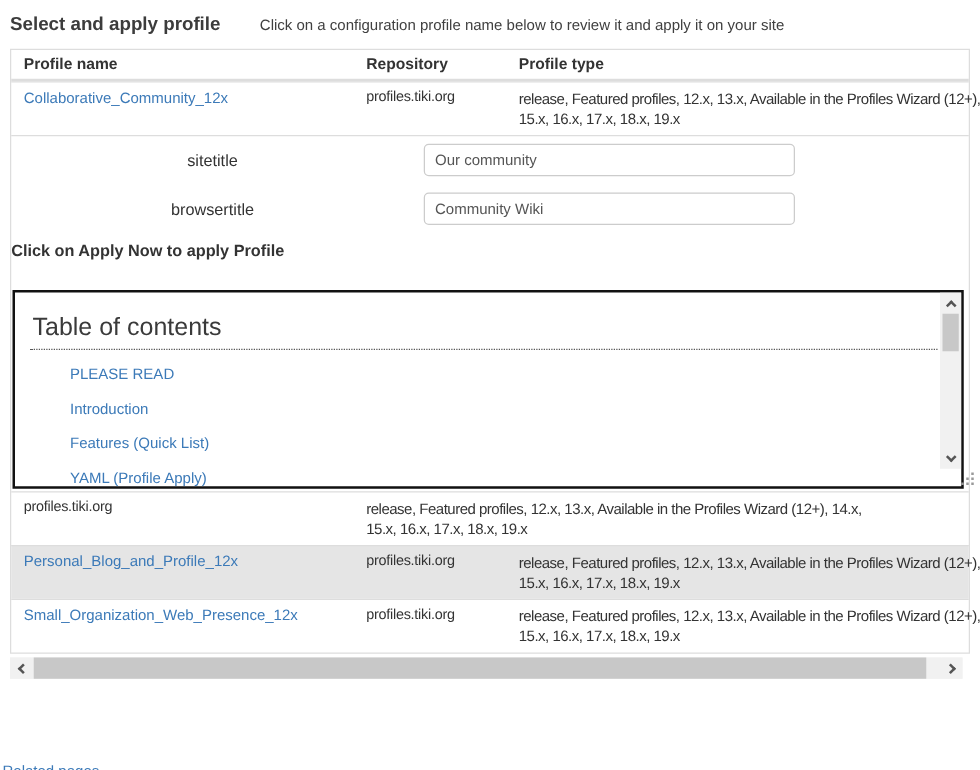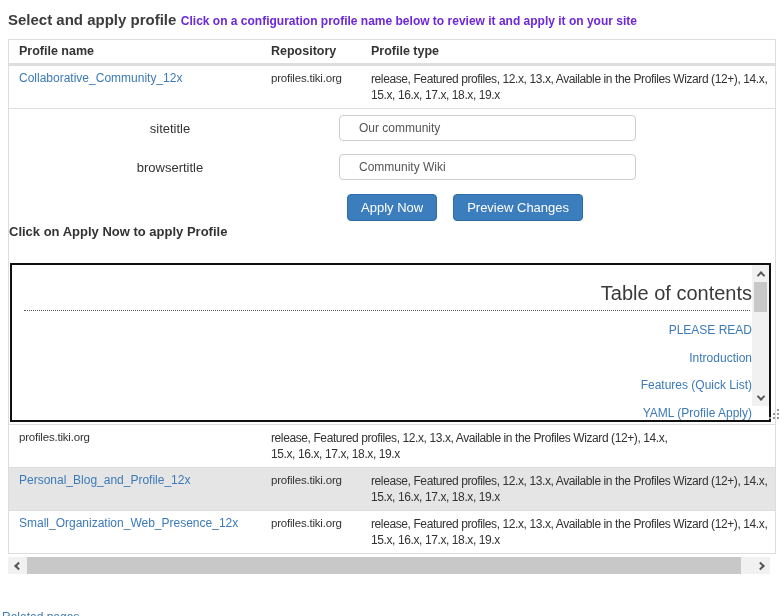--- a/index.html
+++ b/index.html
@@ -2,51 +2,51 @@
 <html><head>
 <meta charset="utf-8">
 <style>
   * { margin:0; padding:0; box-sizing:border-box; }
   html,body { width:784px; height:616px; overflow:hidden; background:#fff;
     font-family:"Liberation Sans", sans-serif; color:#333; position:relative; }
 
   
   .page-head { margin:11px 8px 10px 8px; }
   .page-head h1 { display:inline; font-size:15px; font-weight:bold; color:#3c3c3c; }
-  .page-head .sub { font-size:12px; color:#6d28d9; font-weight:bold; }
+  .page-head .sub { font-size:12px; color:#404040; font-weight:normal;margin-left:27px; }
 
   
   .panel { margin:0 8px; border:1px solid #ddd; background:#fff; }
-  .grid-row { display:grid; grid-template-columns:252px 100px 1fr; }
+  .grid-row { display:grid; grid-template-columns:252px 100px 1fr;gap:22px; }
   .cell { padding:5px 2px 5px 10px; font-size:12px; line-height:15px; }
   .header-row { border-bottom:2px solid #ddd; }
   .header-row .cell { font-weight:bold; font-size:12.5px; padding:4px 2px 4px 10px; }
   .data-row { border-top:1px solid #ddd; }
   .data-row:first-of-type { border-top:none; }
   .data-row.striped { background:#e5e5e5; }
   .profile-link { color:#3c7ab8; text-decoration:none; font-size:12px; cursor:pointer; }
   .type-cell { white-space:pre; font-size:12px; letter-spacing:-0.4px; line-height:16px; color:#333; }
   .repo-cell { font-size:11.5px; letter-spacing:-0.2px; }
 
   
   .expanded { border-top:1px solid #ddd; padding:6px 0 2px 0; position:relative; }
   .form-row { display:flex; align-items:center; margin-bottom:13px; }
   .form-label { width:330px; text-align:center; padding-right:8px;
     font-weight:normal; font-size:13px; color:#333; }
   .form-input { width:297px; height:26px; border:1px solid #ccc; border-radius:4px;
-    padding:0 19px; font-size:12px; color:#555; font-family:"Liberation Sans", sans-serif; }
+    padding:0 8px; font-size:12px; color:#555; font-family:"Liberation Sans", sans-serif; }
   .btn-row { margin-left:338px; margin-top:14px; display:flex; gap:16px; }
   .btn { background:#3b7dbd; border:1px solid #2e6da4; color:#fff; font-size:13px;
     padding:5px 13px; border-radius:4px; cursor:pointer; font-family:"Liberation Sans", sans-serif; }
   .helper { margin-top:3px; font-size:13px; font-weight:bold; color:#333; }
 
   
   .preview-box { margin:24px 4px 0 1px; height:159px; border:2px solid #111;
     background:#fff; display:flex; overflow:hidden; }
-  .preview-content { flex:1; padding-left:10px; overflow:hidden;text-align:right; }
+  .preview-content { flex:1; padding-left:10px; overflow:hidden; }
   .toc-heading { font-size:20px; font-weight:normal; color:#3a3a3a; margin:17px 0 0 4px; }
   .toc-rule { border-bottom:1px dotted #555; margin:5px 2px 6px 2px; }
   .toc-link { display:block; font-size:12px; line-height:16.5px; color:#3c7ab8;
     text-decoration:none; cursor:pointer;margin-top:11px; }
   .toc-link.lvl1 { margin-left:34px; }
   .toc-link.lvl2 { margin-left:68px; }
 
   
   .vscroll { width:17px; height:141px; background:#f1f1f1; position:relative; flex:none; }
   .vs-arrow { position:absolute; left:0; width:17px; height:15px;
@@ -105,24 +105,20 @@
       <div class="form-label">sitetitle</div>
       <input class="form-input" type="text" value="Our community" style="">
     </div>
 
 
     <div class="form-row">
       <div class="form-label">browsertitle</div>
       <input class="form-input" type="text" value="Community Wiki" style="">
     </div>
 
-    <div class="btn-row">
-      <button class="btn">Apply Now</button>
-      <button class="btn">Preview Changes</button>
-    </div>
     <div class="helper">Click on Apply Now to apply Profile</div>
 
     <div class="preview-box">
       <div class="preview-content">
         <div class="toc-heading">Table of contents</div>
         <div class="toc-rule"></div>
         <a class="toc-link lvl1">PLEASE READ</a>
         <a class="toc-link lvl1">Introduction</a>
         <a class="toc-link lvl1">Features (Quick List)</a>
         <a class="toc-link lvl1">YAML (Profile Apply)</a>

